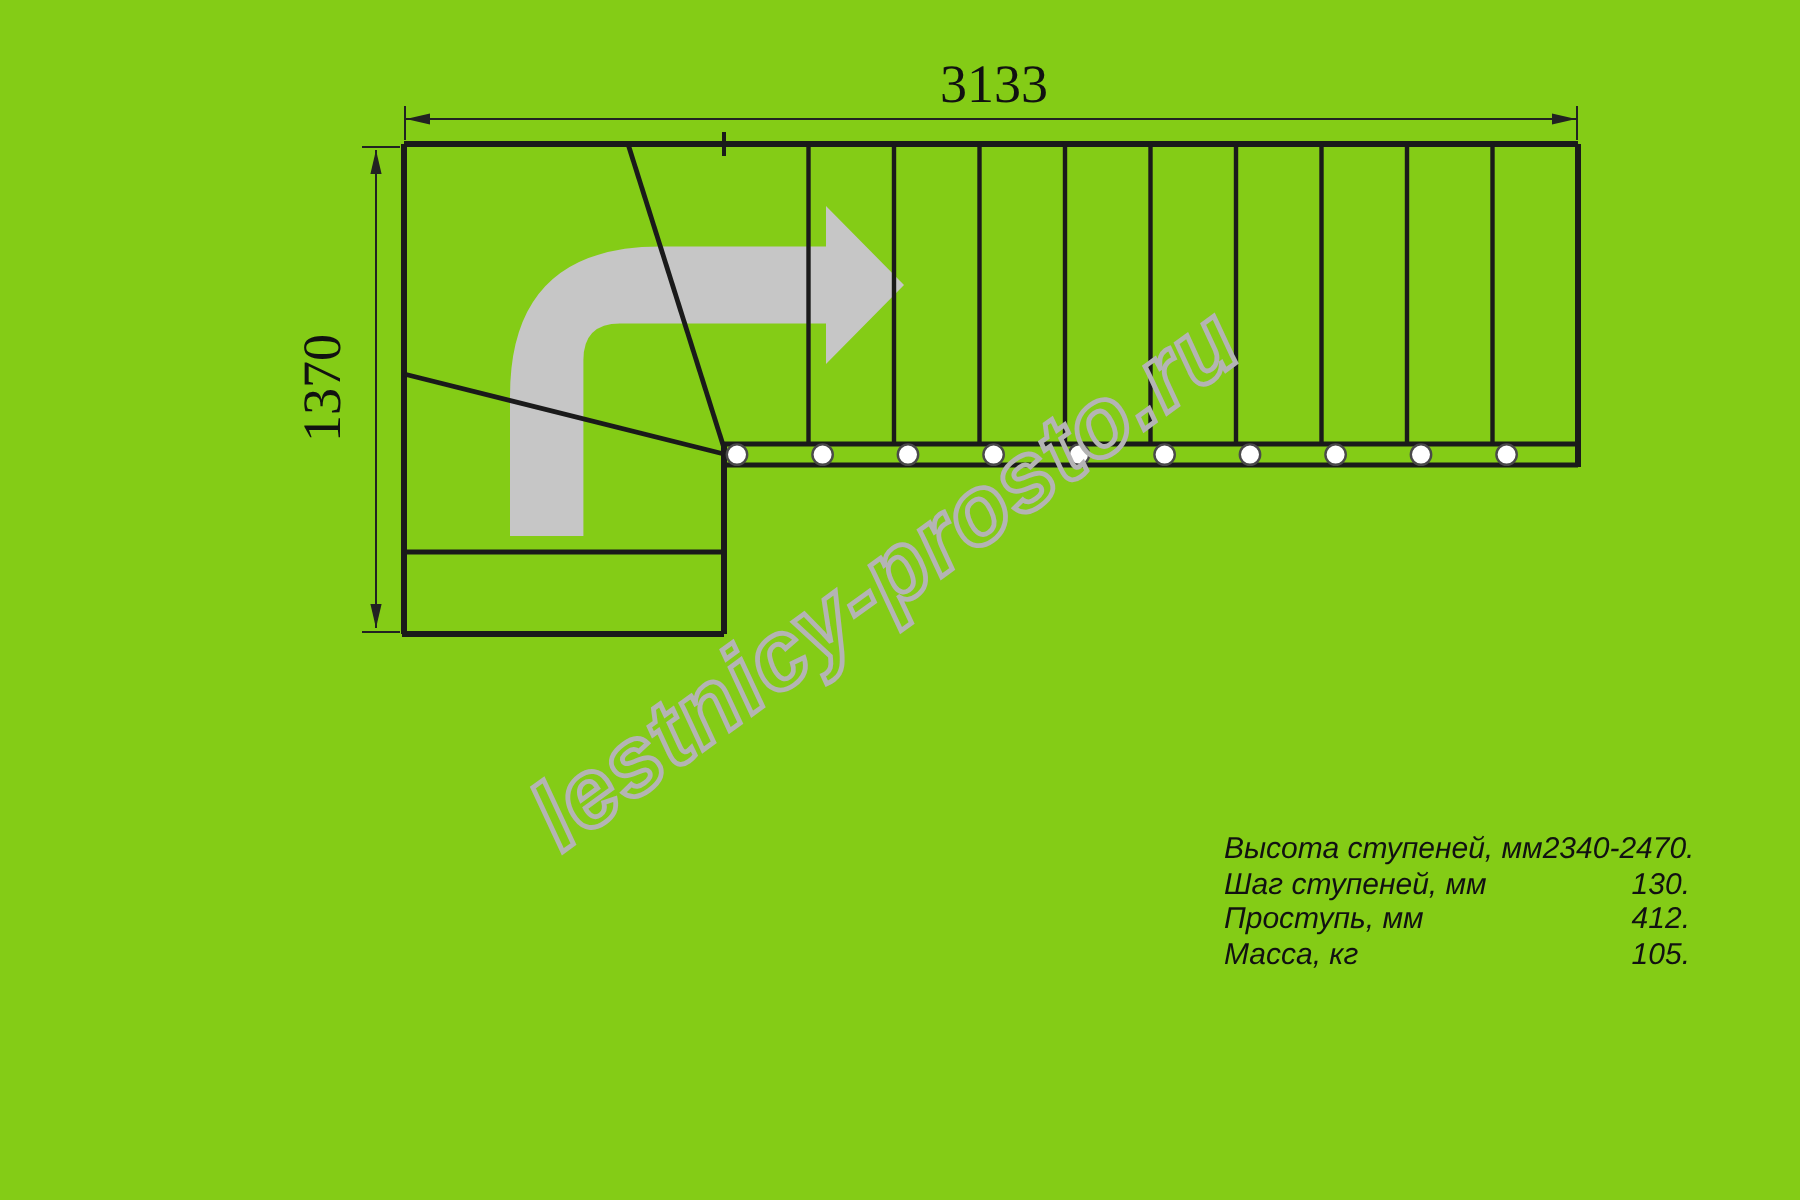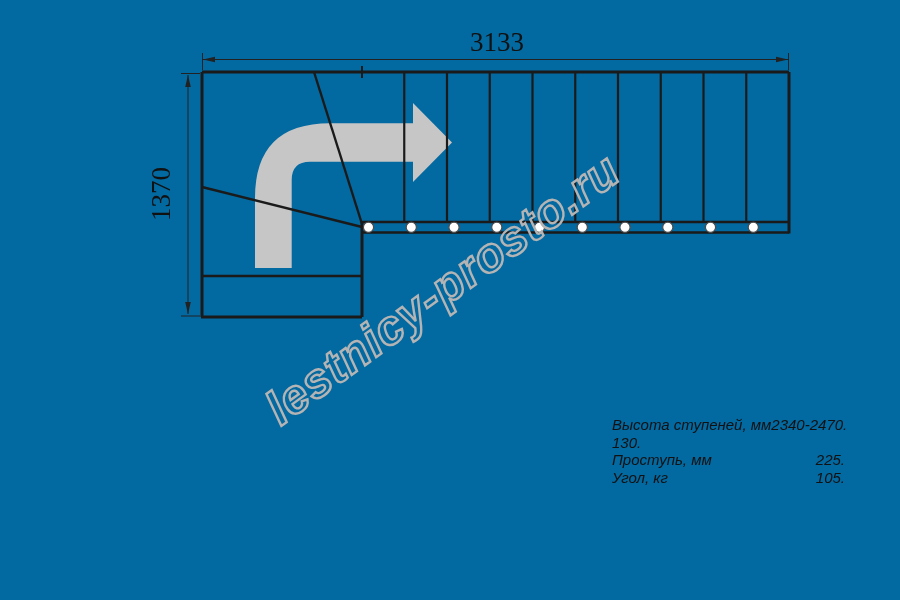--- a/index.html
+++ b/index.html
@@ -1,17 +1,17 @@
 <!DOCTYPE html>
 <html><head>
 <meta charset="utf-8">
 <style>
   html,body{margin:0;padding:0;background:#ffffff;}
   #canvas{
-    position:relative;width:900px;height:600px;background:#0369a1;overflow:hidden;
+    position:relative;width:900px;height:600px;background:#84cc16;overflow:hidden;
     font-family:"Liberation Sans",sans-serif;
   }
   #plan-svg{position:absolute;left:0;top:0;}
   .dim-text{
     font-family:"Liberation Serif",serif;
     font-size:27px;fill:#111111;
   }
   .watermark-text{
     font-family:"Liberation Sans",sans-serif;
     font-weight:bold;font-style:italic;
@@ -97,24 +97,25 @@
 
     <text class="watermark-text" transform="translate(452,302) rotate(-36)" text-anchor="middle">lestnicy-prosto.ru</text>
   </svg>
 
   <div id="spec-table">
     <div class="spec-row">
       <span class="spec-label">Высота ступеней, мм</span>
       <span class="spec-value">2340-2470.</span>
     </div>
     <div class="spec-row">
+      <span class="spec-label">Шаг ступеней, мм</span>
       <span class="spec-value">130.</span>
     </div>
     <div class="spec-row">
       <span class="spec-label">Проступь, мм</span>
-      <span class="spec-value">225.</span>
+      <span class="spec-value">412.</span>
     </div>
     <div class="spec-row">
-      <span class="spec-label">Угол, кг</span>
+      <span class="spec-label">Масса, кг</span>
       <span class="spec-value">105.</span>
     </div>
   </div>
 </div>
 
 </body></html>

